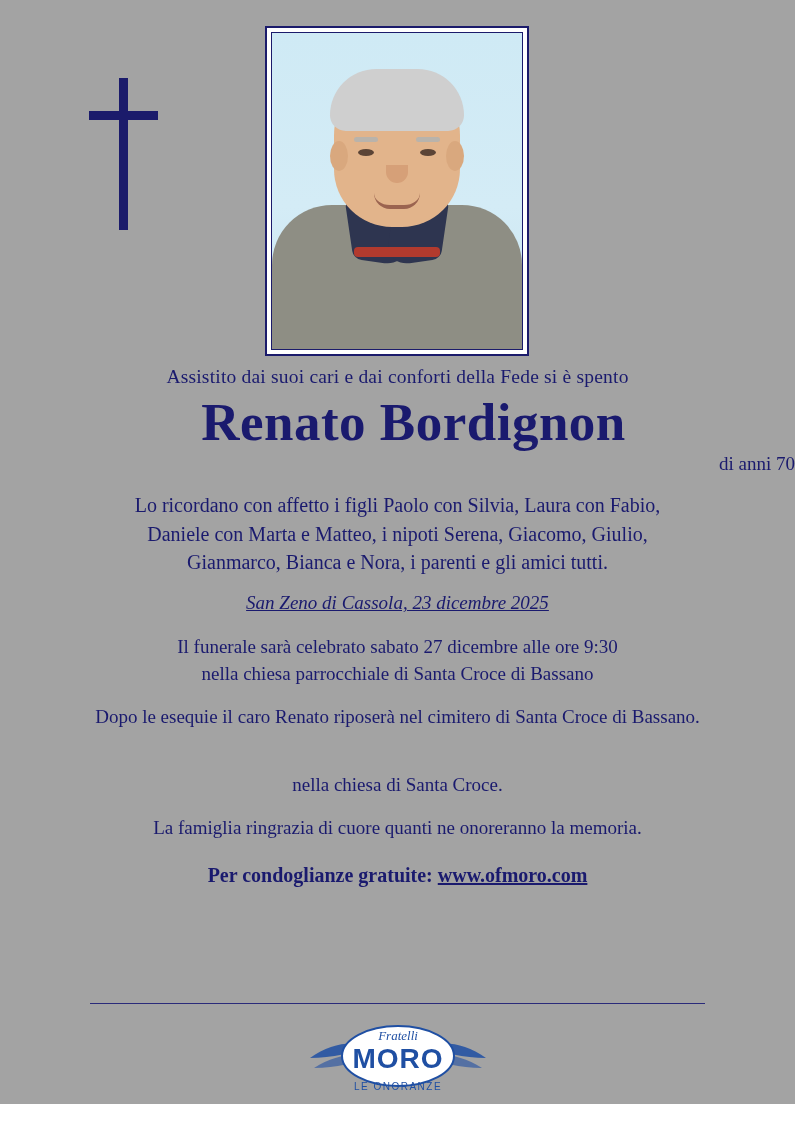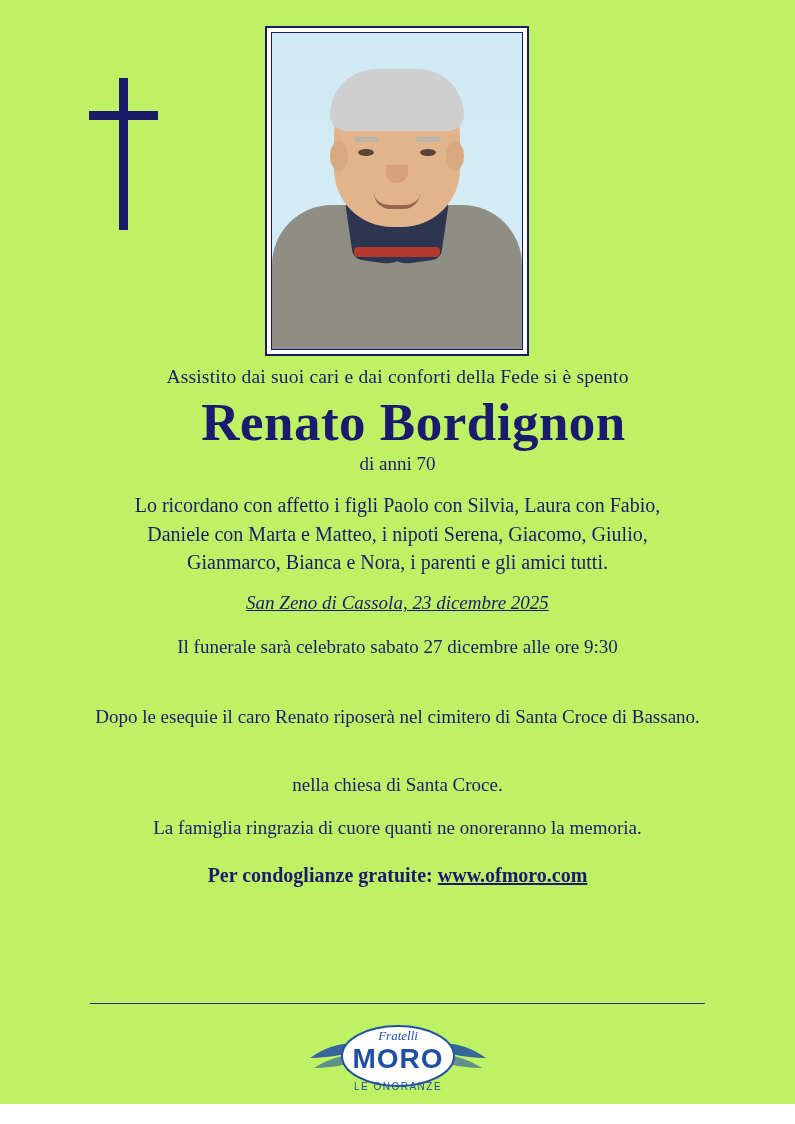--- a/index.html
+++ b/index.html
@@ -13,21 +13,21 @@
     font-family: "Liberation Serif", "DejaVu Serif", serif;
     color: #1a1a6e;
     position: relative;
     overflow: hidden;
   }
   .page {
     width: 795px;
     height: 1104px;
     position: relative;
     box-sizing: border-box;
-    background: #bef264;
+    background: #a3a3a3;
   }
 
   
   .cross {
     position: absolute;
     left: 86px;
     top: 78px;
     width: 90px;
     height: 160px;
   }
@@ -200,20 +200,21 @@
   .name {
     font-size: 53px;
     line-height: 1.08;
     margin: 6px 0 2px 0;
     letter-spacing: 0.5px;
     padding-left: 32px;
   }
   .age {
     font-size: 19px;
     margin: 0 0 16px 0;
+    text-align: right;
   }
   .remember {
     font-size: 20px;
     line-height: 1.42;
     margin: 0 0 16px 0;
   }
   .place-date {
     font-size: 19px;
     font-style: italic;
     text-decoration: underline;
@@ -297,21 +298,21 @@
     <p class="remember">
       <span>Lo ricordano con affetto i figli Paolo con Silvia, Laura con Fabio,</span><br>
       <span>Daniele con Marta e Matteo, i nipoti Serena, Giacomo, Giulio,</span><br>
       <span>Gianmarco, Bianca e Nora, i parenti e gli amici tutti.</span>
     </p>
 
     <p class="place-date">San Zeno di Cassola, 23 dicembre 2025</p>
 
     <p class="para">
       <span>Il funerale sarà celebrato sabato 27 dicembre alle ore 9:30</span><br>
-      <br>
+      <span>nella chiesa parrocchiale di Santa Croce di Bassano</span><br>
     </p>
 
     <p class="para tight">Dopo le esequie il caro Renato riposerà nel cimitero di Santa Croce di Bassano.</p>
 
     <p class="para">
       <br>
       <span>nella chiesa di Santa Croce.</span>
     </p>
 
 

